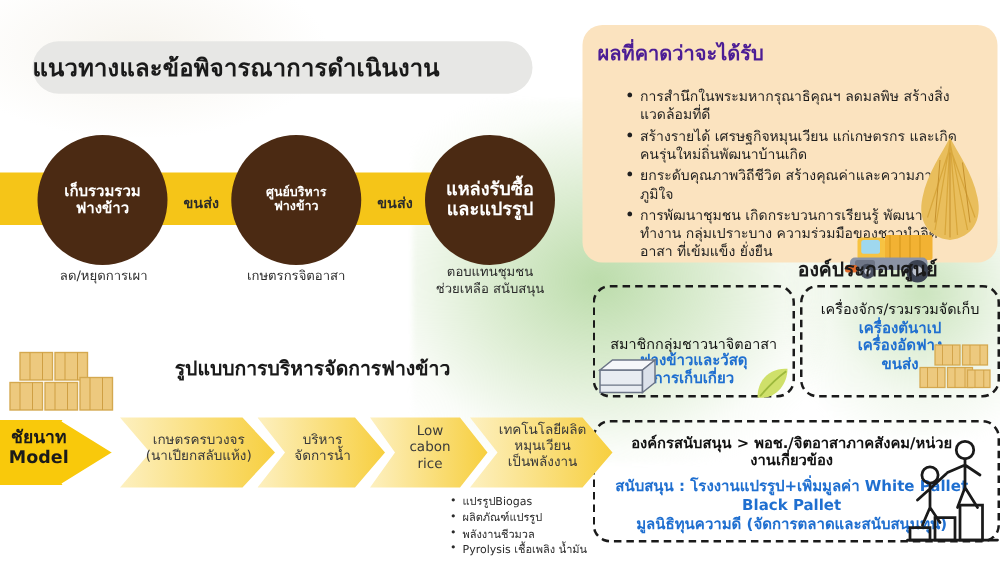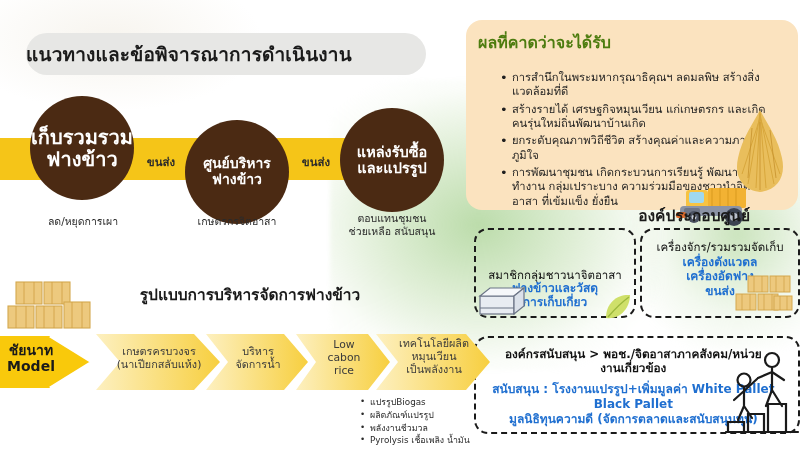--- a/index.html
+++ b/index.html
@@ -45,22 +45,22 @@
     position:absolute;left:390px;top:116px;width:0;height:0;
     border-top:43px solid transparent;border-bottom:43px solid transparent;
     border-left:42px solid #f5c518;
   }
 
   .circle{
     position:absolute;border-radius:50%;background:#4b2a13;
     display:flex;align-items:center;justify-content:center;text-align:center;
     color:#ffffff;font-weight:bold;line-height:1.12;
   }
-  .c1{left:30px;top:96px;width:104px;height:104px;font-size:20px;justify-content:center;}
-  .c2{left:185px;top:120px;width:104px;height:104px;font-size:14px;text-align:center;}
+  .c1{left:30px;top:108px;width:104px;height:104px;font-size:12px;justify-content:center;}
+  .c2{left:185px;top:108px;width:104px;height:104px;font-size:10px;text-align:center;}
   .c3{left:340px;top:108px;width:104px;height:104px;font-size:14.5px;}
 
   .transport-lbl{
     position:absolute;font-size:11.5px;font-weight:bold;color:#2b2b2b;
     text-align:center;
   }
   .t1{left:133px;top:153px;width:56px;}
   .t2{left:288px;top:153px;width:56px;}
 
   .cap{
@@ -69,21 +69,21 @@
   .cap1{left:22px;top:215px;width:122px;}
   .cap2{left:176px;top:215px;width:122px;}
   .cap3{left:330px;top:212px;width:124px;}
 
   
   .panel-outcome{
     position:absolute;left:466px;top:20px;width:332px;height:190px;
     background:#fbe3bf;border-radius:16px;overflow:hidden;
   }
   .panel-outcome h2{
-    margin:10px 0 3px 12px;font-size:16px;font-weight:bold;color:#4d7c0f;
+    margin:10px 0 3px 12px;font-size:16px;font-weight:bold;color:#4c1d95;
   }
   .panel-outcome ul{
     margin:16px;padding:0 10px 0 30px;list-style:none;
   }
   .panel-outcome li{
     position:relative;font-size:11.2px;color:#1f1f1f;line-height:1.28;margin-bottom:3px;
   }
   .panel-outcome li:before{
     content:"•";position:absolute;left:-12px;top:-1px;font-size:13px;
   }
@@ -260,21 +260,21 @@
     </svg>
     <svg class="leaf-a" viewBox="0 0 30 30">
       <path d="M4 26 C4 10 16 2 28 3 C28 16 18 28 4 26 Z" fill="#cfe06a"></path>
       <path d="M6 25 C12 18 20 10 27 5" stroke="#9cb83c" stroke-width="1.4" fill="none"></path>
     </svg>
   </div>
 
   <div class="dbox dbox-b">
     <div class="l-black">เครื่องจักร/รวมรวมจัดเก็บ</div>
     <div class="l-blue">
-      <div>เครื่องตังแวดล</div>
+      <div>เครื่องตันาเป</div>
       <div>เครื่องอัดฟาง</div>
       <div>ขนส่ง</div>
     </div>
     <svg class="bales-b" viewBox="0 0 62 46">
       <g fill="#edc97e" stroke="#d4a84f" stroke-width="1">
         <rect x="16" y="4" width="20" height="16"></rect>
         <rect x="38" y="4" width="20" height="16"></rect>
         <rect x="4" y="22" width="20" height="16"></rect>
         <rect x="26" y="22" width="20" height="16"></rect>
         <rect x="42" y="24" width="18" height="14"></rect>

